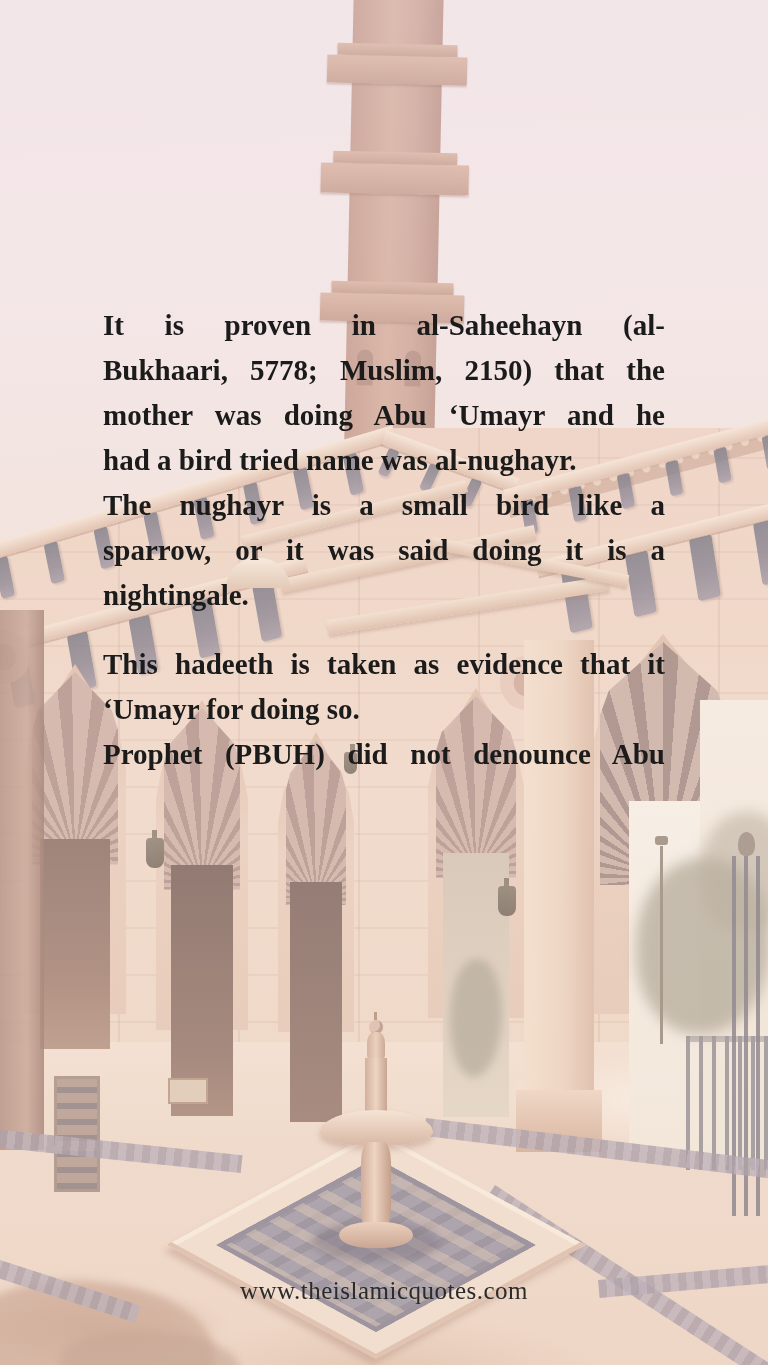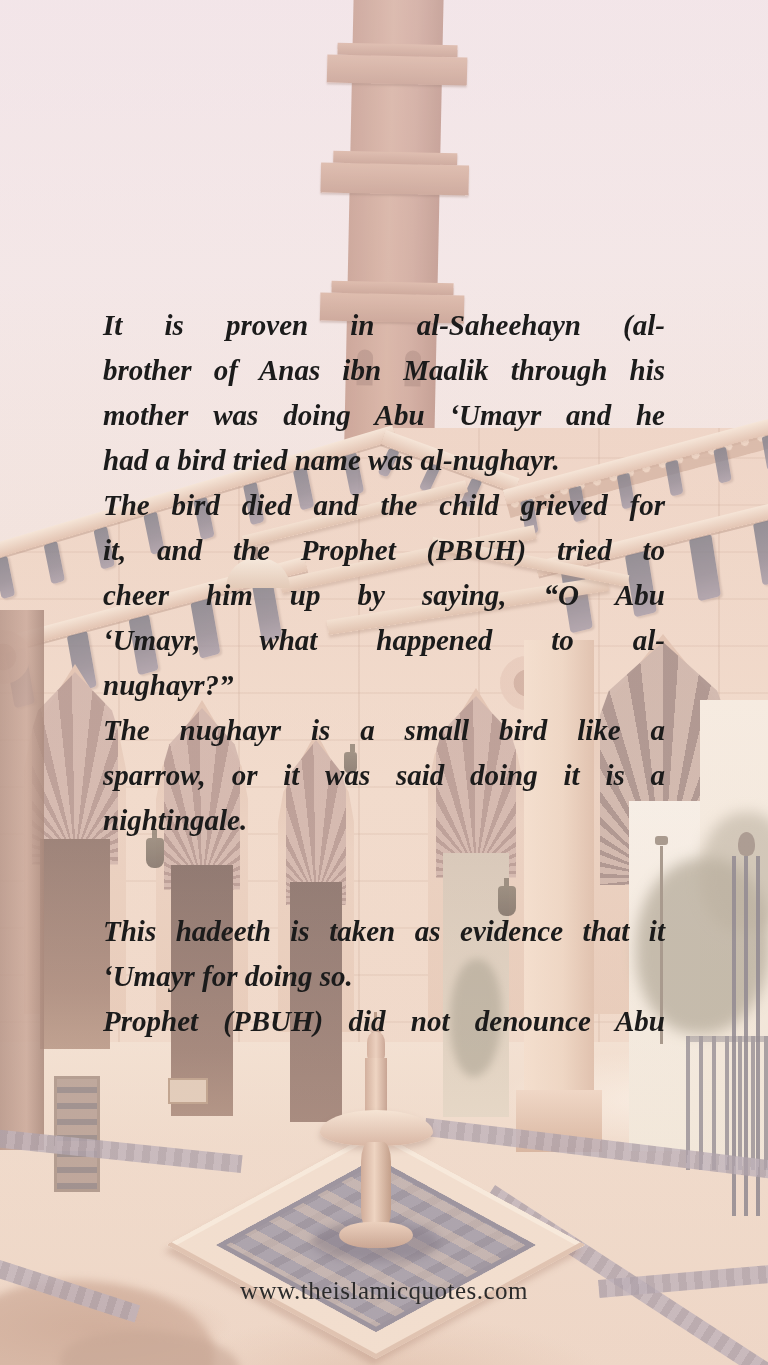--- a/index.html
+++ b/index.html
@@ -172,23 +172,23 @@
   
   .tint { inset:0; z-index:8; pointer-events:none;
     background:linear-gradient(180deg, rgba(248,236,238,.32) 0%, rgba(246,228,222,.28) 40%, rgba(244,224,214,.26) 100%); }
   .content { inset:0; z-index:9; }
   h1.title { left:0; right:0; top:87px; margin:0; text-align:center;
     font-size:81px; line-height:98px; font-weight:700; letter-spacing:.5px;
     word-spacing:.09em; color:#141414; }
   .article { left:103px; top:303px; width:562px; color:#1b1b1b;
     font-size:29px; font-weight:700; }
   .para { position:relative; }
-  .para.gap { margin-top:66px; }
+  .para.gap { margin-top:24px; }
   .line { position:relative; height:45px; line-height:45px;
-    text-align:justify; text-align-last:justify; text-justify:inter-word; white-space:normal;font-style:italic; }
+    text-align:justify; text-align-last:justify; text-justify:inter-word; white-space:normal; }
   .line.last { text-align-last:left; }
   .footer { left:0; right:0; top:1277px; text-align:center;
     font-size:25px; font-weight:400; letter-spacing:.5px; color:#2b2b2b; }
 </style>
 </head>
 <body>
 
 <div class="canvas">
   <div class="bg" aria-hidden="true">
     <div class="sky"></div>
@@ -335,30 +335,23 @@
       <div class="pd base"></div>
     </div>
   </div>
 
   <div class="tint"></div>
 
   <div class="content">
     <div class="article">
         <div class="para">
           <div class="line">It is proven in al-Saheehayn (al-</div>
-          <div class="line">brother of Anas ibn Maalik through his</div>
+          <div class="line">Bukhaari, 5778; Muslim, 2150) that the</div>
           <div class="line">mother was doing Abu ‘Umayr and he</div>
           <div class="line last">had a bird tried name was al-nughayr.</div>
-        </div>
-        <div class="para">
-          <div class="line">The bird died and the child grieved for</div>
-          <div class="line">it, and the Prophet (PBUH) tried to</div>
-          <div class="line">cheer him up by saying, “O Abu</div>
-          <div class="line">‘Umayr, what happened to al-</div>
-          <div class="line last">nughayr?”</div>
         </div>
         <div class="para">
           <div class="line">The nughayr is a small bird like a</div>
           <div class="line">sparrow, or it was said doing it is a</div>
           <div class="line last">nightingale.</div>
         </div>
         <div class="para gap">
           <div class="line">This hadeeth is taken as evidence that it</div>
           <div class="line last">‘Umayr for doing so.</div>
           <div class="line">Prophet (PBUH) did not denounce Abu</div>

